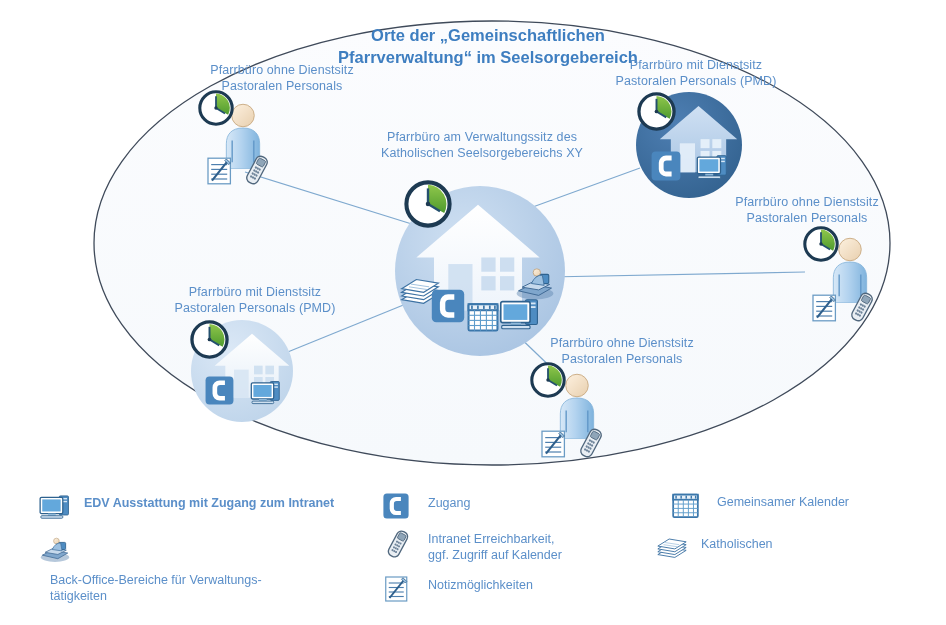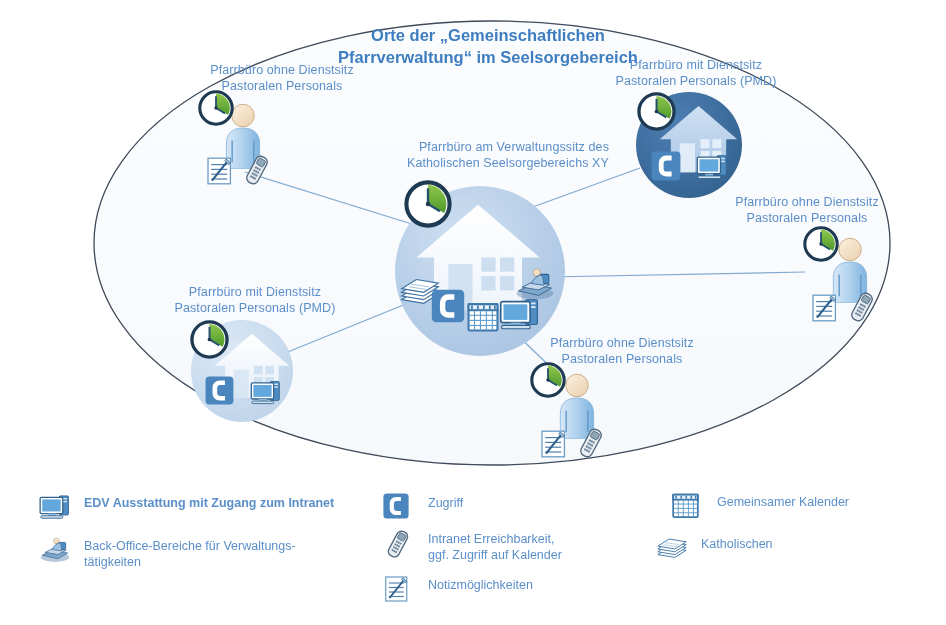--- a/index.html
+++ b/index.html
@@ -294,21 +294,21 @@
 
   <div class="title" style="left:288px;top:24px;width:400px;">Orte der „Gemeinschaftlichen
 Pfarrverwaltung“ im Seelsorgebereich</div>
 
   <div class="label" style="left:153px;top:62px;width:258px;">Pfarrbüro ohne Dienstsitz
 Pastoralen Personals</div>
 
   <div class="label" style="left:566px;top:57px;width:260px;">Pfarrbüro mit Dienstsitz
 Pastoralen Personals (PMD)</div>
 
-  <div class="label" style="left:355px;top:139px;width:254px;text-align:right;">Pfarrbüro am Verwaltungssitz des
+  <div class="label" style="left:355px;top:129px;width:254px;">Pfarrbüro am Verwaltungssitz des
 Katholischen Seelsorgebereichs XY</div>
 
   <div class="label" style="left:712px;top:194px;width:190px;">Pfarrbüro ohne Dienstsitz
 Pastoralen Personals</div>
 
   <div class="label" style="left:137px;top:284px;width:236px;">Pfarrbüro mit Dienstsitz
 Pastoralen Personals (PMD)</div>
 
   <div class="label" style="left:527px;top:335px;width:190px;">Pfarrbüro ohne Dienstsitz
 Pastoralen Personals</div>
@@ -317,39 +317,39 @@
 
     <div class="leg-col" style="left:38px;top:0;width:330px;">
       <div class="leg-row" style="left:0;top:14px;font-weight:bold;">
         <div class="leg-ico">
           <svg viewBox="0 0 48 40" width="34" height="29">
               <use href="#ic-computer"></use>
             </svg>
         </div>
         <div class="leg-txt">EDV Ausstattung mit Zugang zum Intranet</div>
       </div>
-      <div class="leg-row" style="left:0;top:57px;">
+      <div class="leg-row" style="left:0;top:57px;flex-direction:column;">
         <div class="leg-ico">
           <svg viewBox="0 0 48 40" width="34" height="29">
               <use href="#ic-backoffice"></use>
             </svg>
         </div>
         <div class="leg-txt">Back-Office-Bereiche für Verwaltungs-
 tätigkeiten</div>
       </div>
     </div>
 
     <div class="leg-col" style="left:382px;top:0;width:260px;">
       <div class="leg-row" style="left:0;top:14px;">
         <div class="leg-ico">
           <svg viewBox="0 0 40 40" width="28" height="28">
               <use href="#ic-telephone"></use>
             </svg>
         </div>
-        <div class="leg-txt">Zugriff</div>
+        <div class="leg-txt">Zugang</div>
       </div>
       <div class="leg-row" style="left:0;top:50px;">
         <div class="leg-ico">
           <svg viewBox="0 0 40 40" width="32" height="32">
               <use href="#ic-mobile"></use>
             </svg>
         </div>
         <div class="leg-txt">Intranet Erreichbarkeit,
 ggf. Zugriff auf Kalender</div>
       </div>

